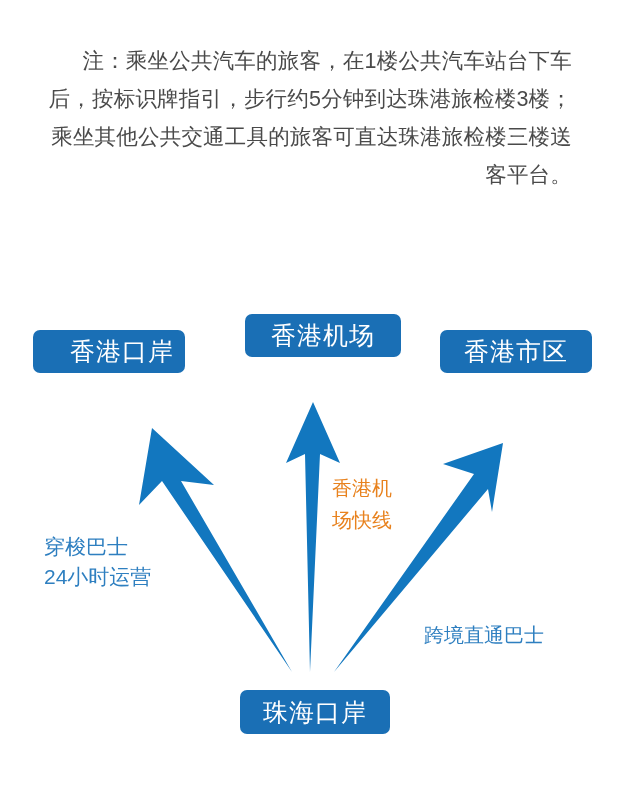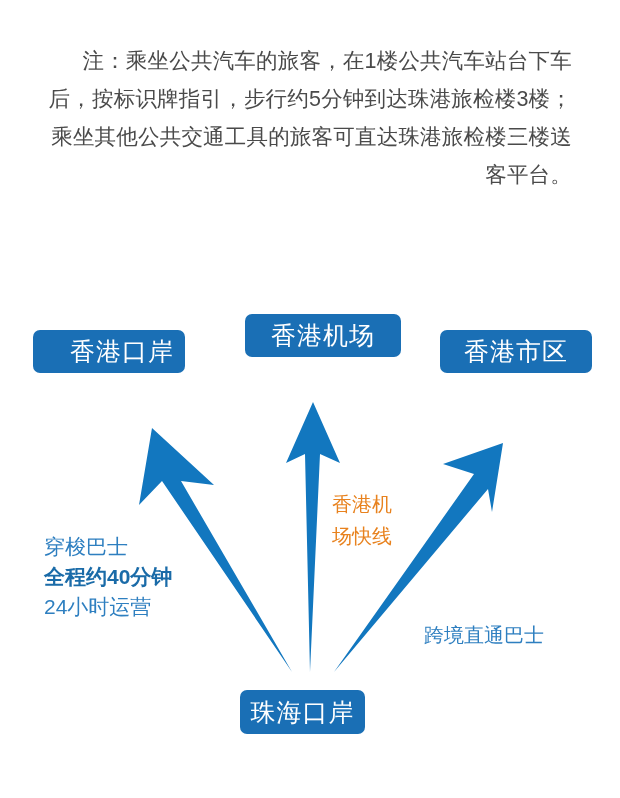--- a/index.html
+++ b/index.html
@@ -80,21 +80,21 @@
   #node-hk-city {
     left: 440px;
     top: 30px;
     width: 152px;
     height: 43px;
     text-align: right;
   }
   #node-zh-port {
     left: 240px;
     top: 390px;
-    width: 125px;
+    width: 150px;
     height: 44px;
   }
 
   
   .arrow-label {
     position: absolute;
     line-height: 30px;
     white-space: nowrap;
   }
   #label-shuttle-bus {
@@ -107,21 +107,20 @@
     font-weight: bold;
     color: #1a6ba8;
     letter-spacing: 0px;
   }
   #label-airport-express {
     left: 332px;
     top: 172px;
     font-size: 20px;
     color: #e8821e;
     line-height: 32px;
-    margin-top: 16px;
   }
   #label-cross-border-bus {
     left: 424px;
     top: 320px;
     font-size: 20px;
     color: #2e7fc0;
   }
 </style>
 </head>
 <body>
@@ -170,21 +169,20 @@
   <div class="node-box" id="node-hk-city">
     <span>香港市区</span>
   </div>
 
   <div class="node-box" id="node-zh-port">
     <span>珠海口岸</span>
   </div>
 
   <div class="arrow-label" id="label-shuttle-bus">
     <div class="line">穿梭巴士</div>
-    <div class="line-strong">全程约40分钟</div>
     <div class="line">24小时运营</div>
   </div>
 
   <div class="arrow-label" id="label-airport-express">
     <div>香港机</div>
     <div>场快线</div>
   </div>
 
   <div class="arrow-label" id="label-cross-border-bus">
     <div>跨境直通巴士</div>

